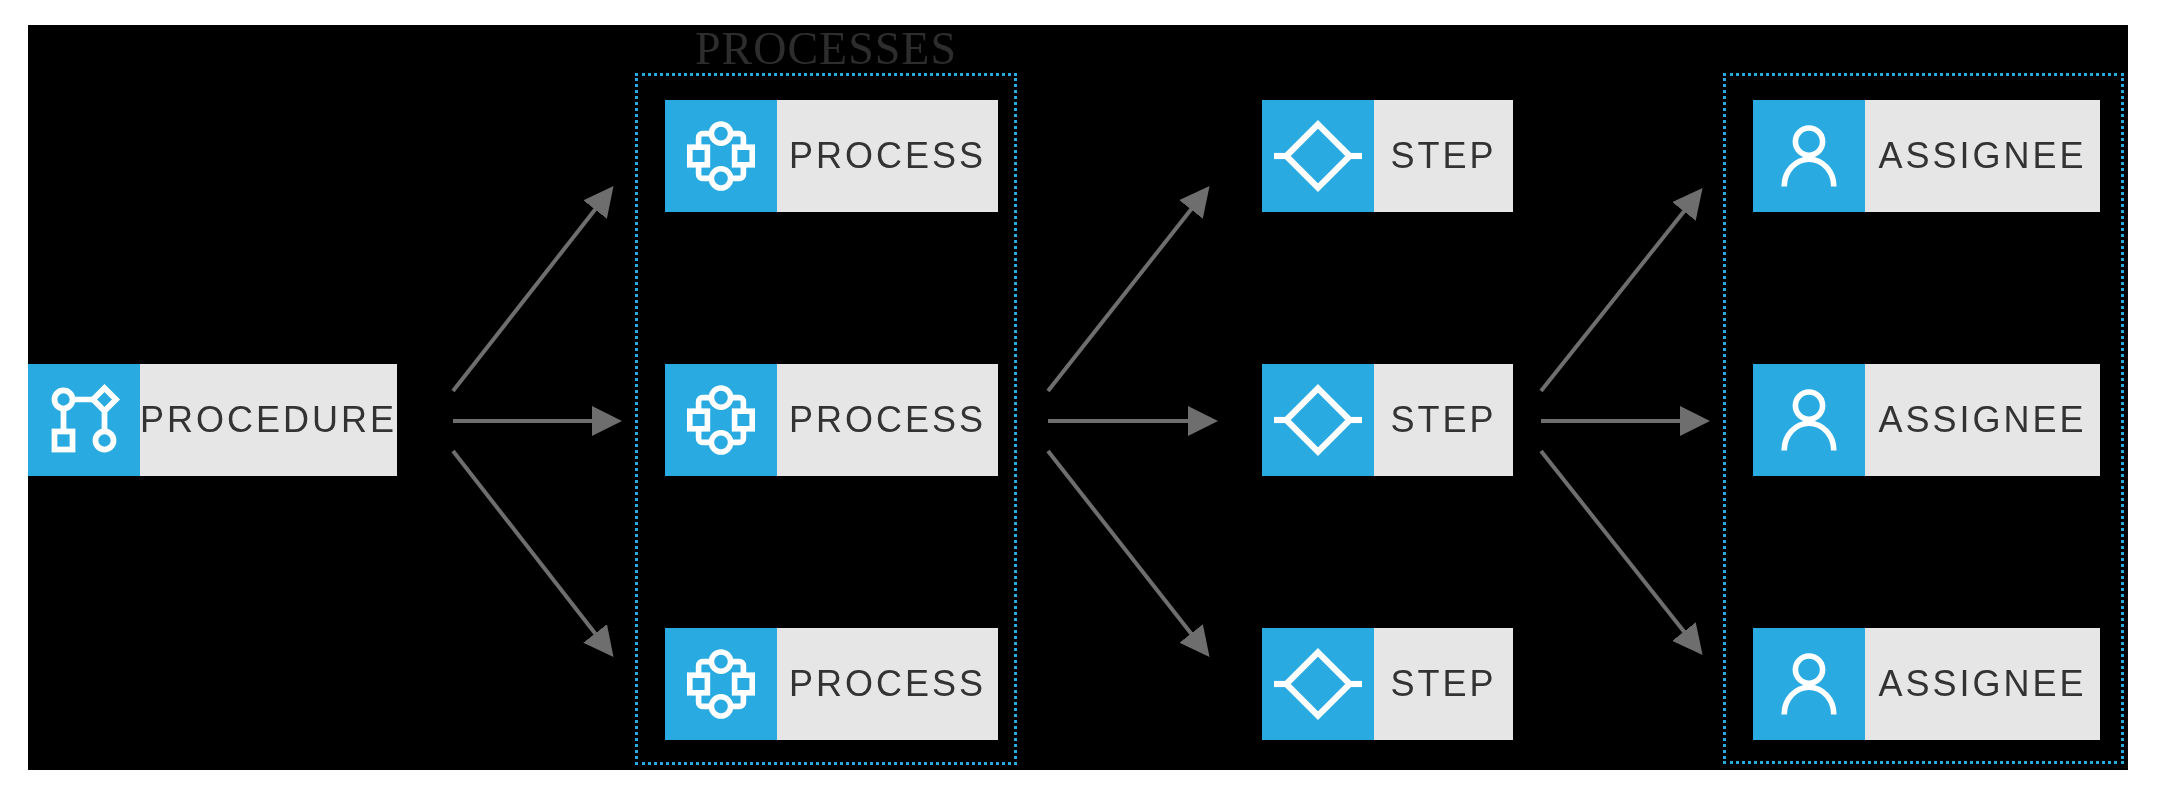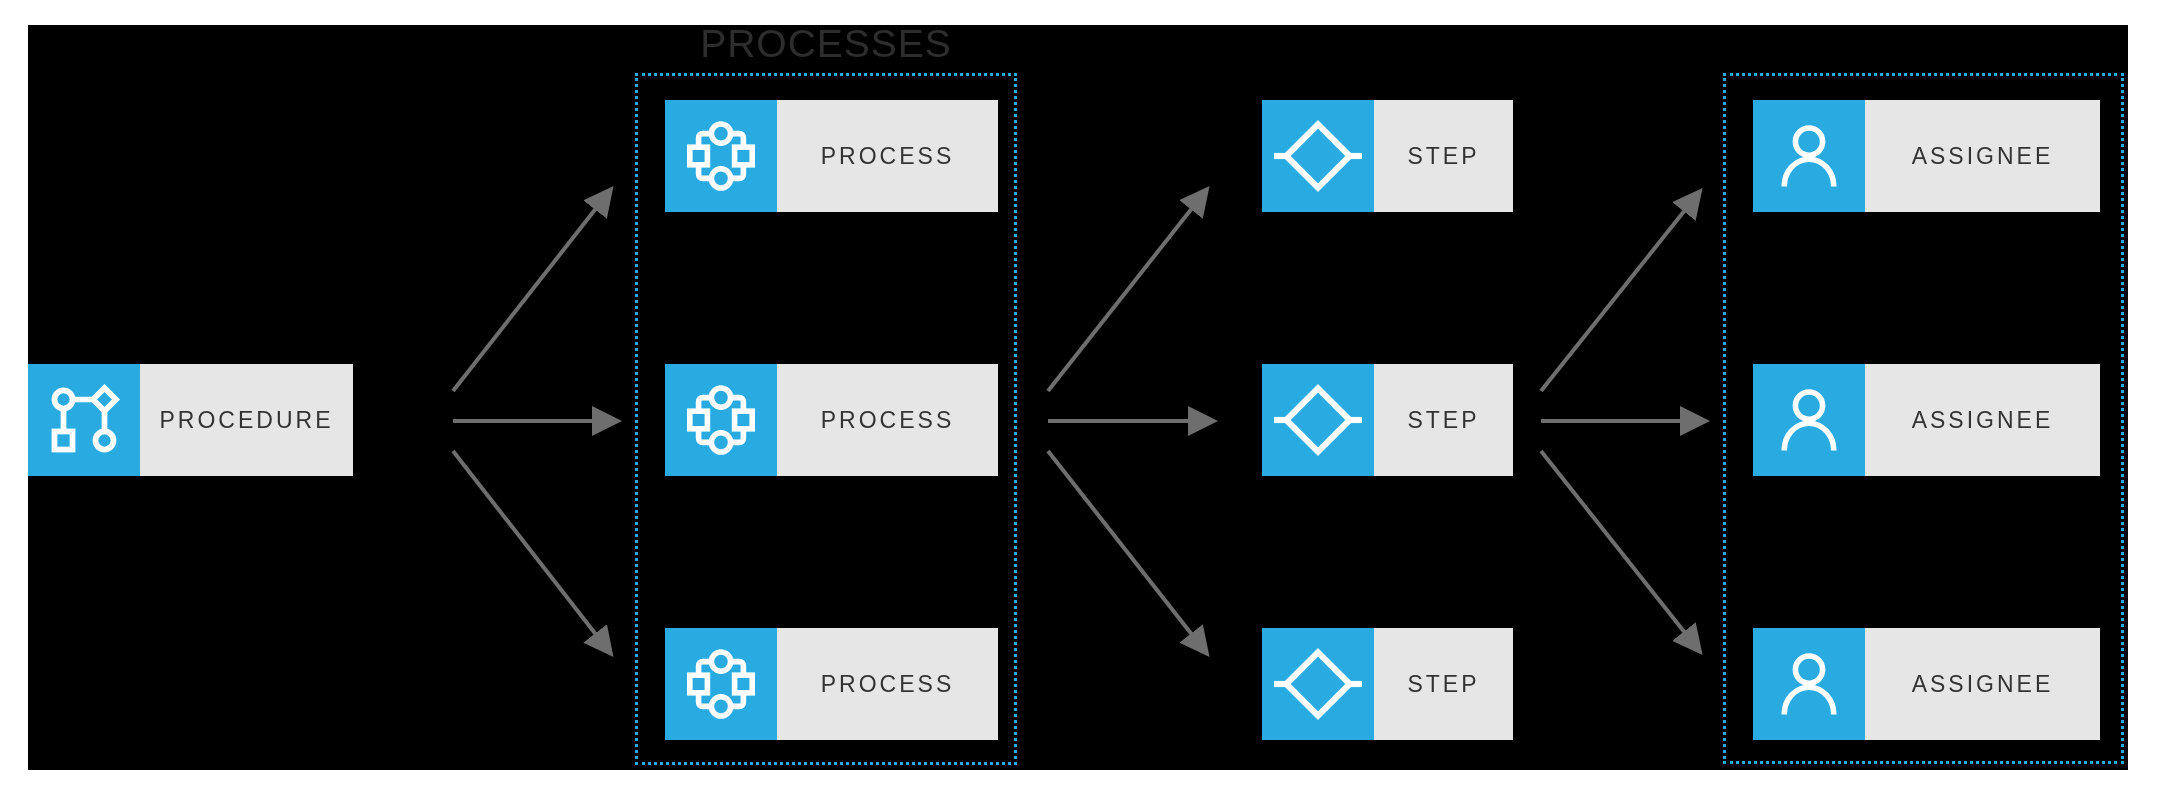--- a/index.html
+++ b/index.html
@@ -18,24 +18,25 @@
   .group {
     position: absolute;
     border: 3px dotted #29ABE2;
   }
   .group-processes { left: 635px; top: 73px; width: 382px; height: 692px; }
   .group-pending   { left: 1723px; top: 73px; width: 401px; height: 691px; }
   .group-title {
     position: absolute;
     top: 21px;
     color: #2d2d2d;
-    font-size: 39px;
+    font-size: 46px;
     letter-spacing: 1px;
     text-align: center;
     white-space: nowrap;
+    font-family: Liberation Serif, serif;
   }
   .title-processes { left: 635px; width: 382px; }
   .title-pending   { left: 1723px; width: 401px; }
 
   .node {
     position: absolute;
     height: 112px;
     display: flex;
   }
   .node .icon-box {
@@ -46,21 +47,21 @@
     align-items: center;
     justify-content: center;
   }
   .node .label-box {
     flex: 1;
     background: #E6E6E6;
     color: #333333;
     display: flex;
     align-items: center;
     justify-content: center;
-    font-size: 23px;
+    font-size: 36px;
     letter-spacing: 3px;
     white-space: nowrap;
   }
 
   .arrow-layer {
     position: absolute;
     left: 0; top: 0;
     width: 2161px; height: 793px;
     pointer-events: none;
   }

